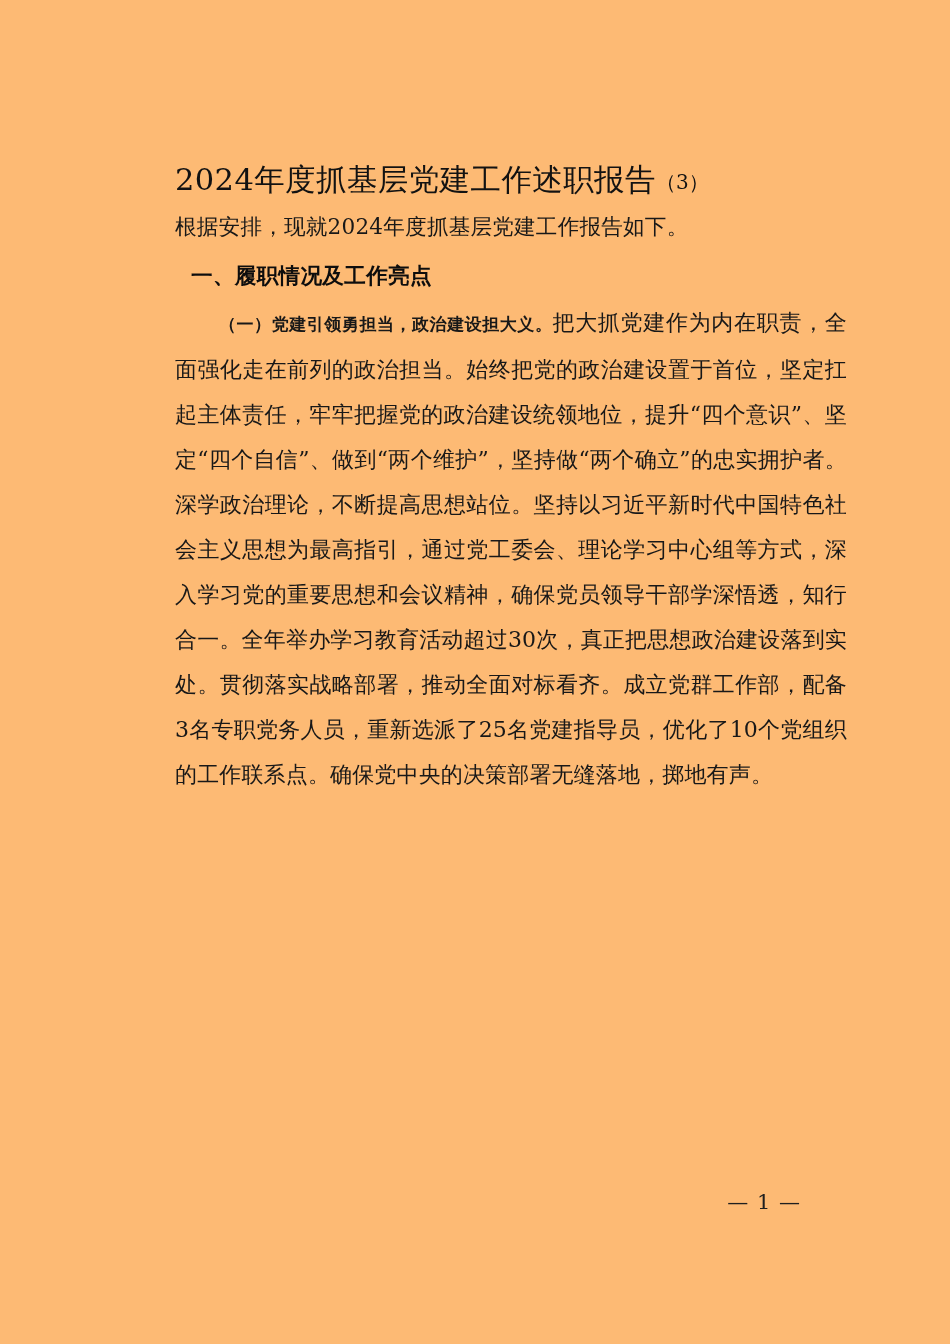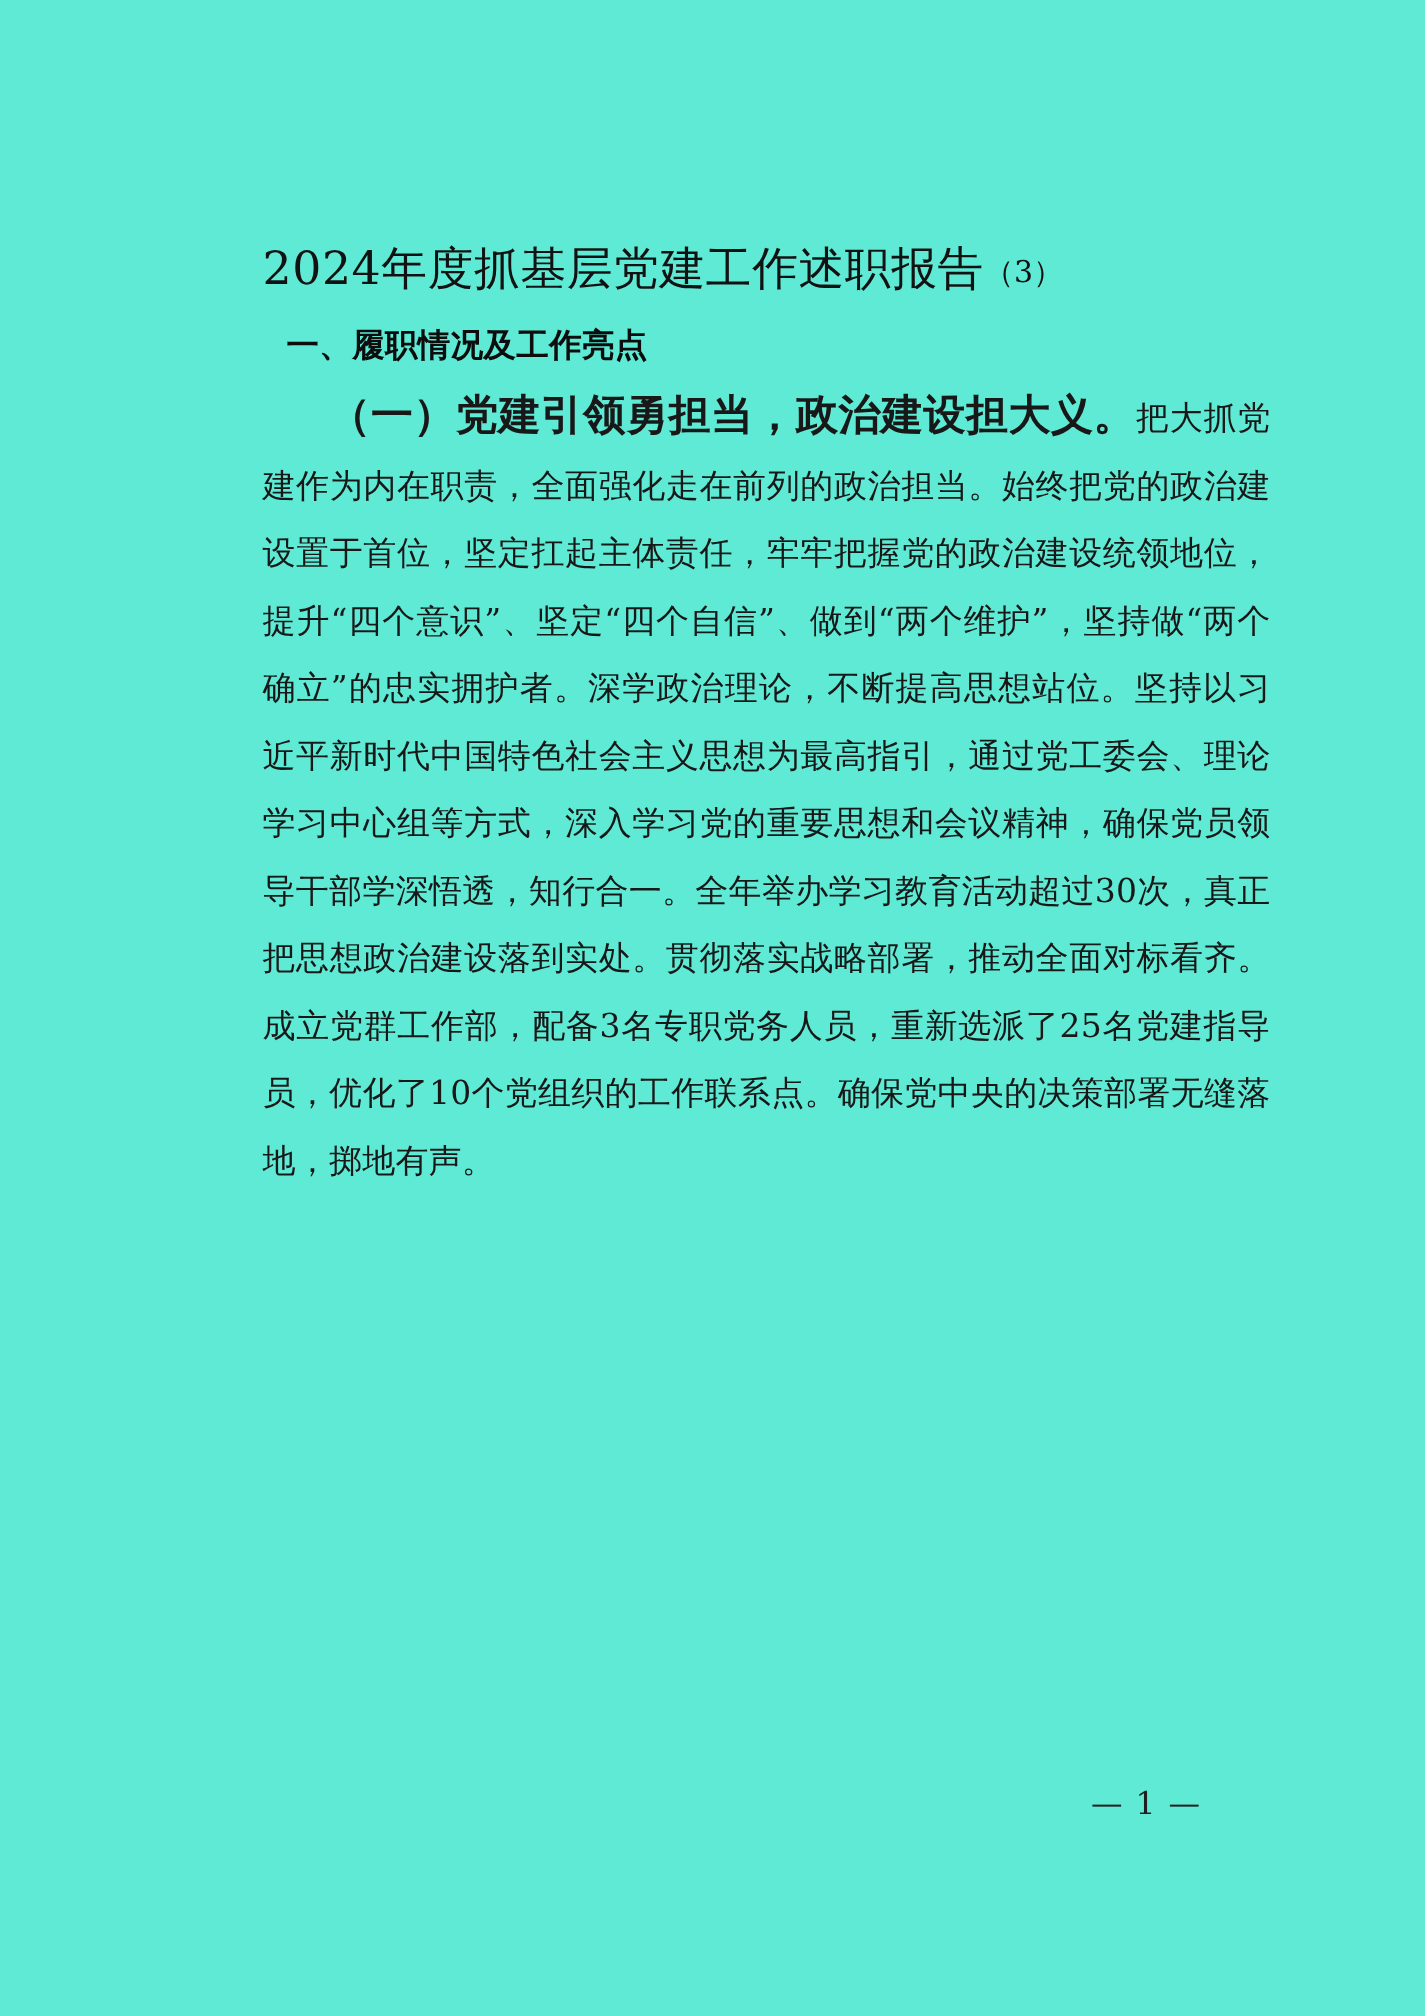--- a/index.html
+++ b/index.html
@@ -16,21 +16,21 @@
     color: #1a1a1a;
     overflow: hidden;
   }
 
   .page {
     position: absolute;
     left: 0;
     top: 0;
     width: 950px;
     height: 1344px;
-    background: #5eead4;
+    background: #fdba74;
     box-sizing: border-box;
   }
 
   .page-body {
     position: absolute;
     left: 175px;
     top: 160px;
     width: 672px;
   }
 
@@ -82,22 +82,22 @@
     letter-spacing: 0.15px;
     margin: 6px 0 0 0;
     text-indent: 2em;
     text-align: justify;
     text-justify: inter-ideograph;
     color: #181818;
     word-break: break-all;
   }
   .run-bold {
     font-weight: 700;
-    font-family: Liberation Serif, serif;
-    font-size: 28px;
+    font-family: Liberation Sans, sans-serif;
+    font-size: 17px;
     letter-spacing: 0;
   }
 
   
   .page-footer {
     position: absolute;
     left: 175px;
     top: 1190px;
     width: 672px;
     text-align: right;
@@ -113,20 +113,21 @@
 </style>
 </head>
 <body>
 
 <div class="page">
 
   <div class="page-body">
 
     <h1 class="doc-title"><span class="title-main">2024年度抓基层党建工作述职报告</span><span class="title-suffix">（3）</span></h1>
 
+    <p class="lead-line">根据安排，现就2024年度抓基层党建工作报告如下。</p>
 
     <h2 class="section-heading">一、履职情况及工作亮点</h2>
 
 
     <p class="body-par"><span class="run-bold">（一）党建引领勇担当，政治建设担大义。</span><span>把大抓党建作为内在职责，全面强化走在前列的政治担当。始终把党的政治建设置于首位，坚定扛起主体责任，牢牢把握党的政治建设统领地位，提升“四个意识”、坚定“四个自信”、做到“两个维护”，坚持做“两个确立”的忠实拥护者。深学政治理论，不断提高思想站位。坚持以习近平新时代中国特色社会主义思想为最高指引，通过党工委会、理论学习中心组等方式，深入学习党的重要思想和会议精神，确保党员领导干部学深悟透，知行合一。全年举办学习教育活动超过30次，真正把思想政治建设落到实处。贯彻落实战略部署，推动全面对标看齐。成立党群工作部，配备3名专职党务人员，重新选派了25名党建指导员，优化了10个党组织的工作联系点。确保党中央的决策部署无缝落地，掷地有声。</span></p>
 
   </div>
 
   <div class="page-footer">
     <span class="pf-inner">— 1 —</span>

